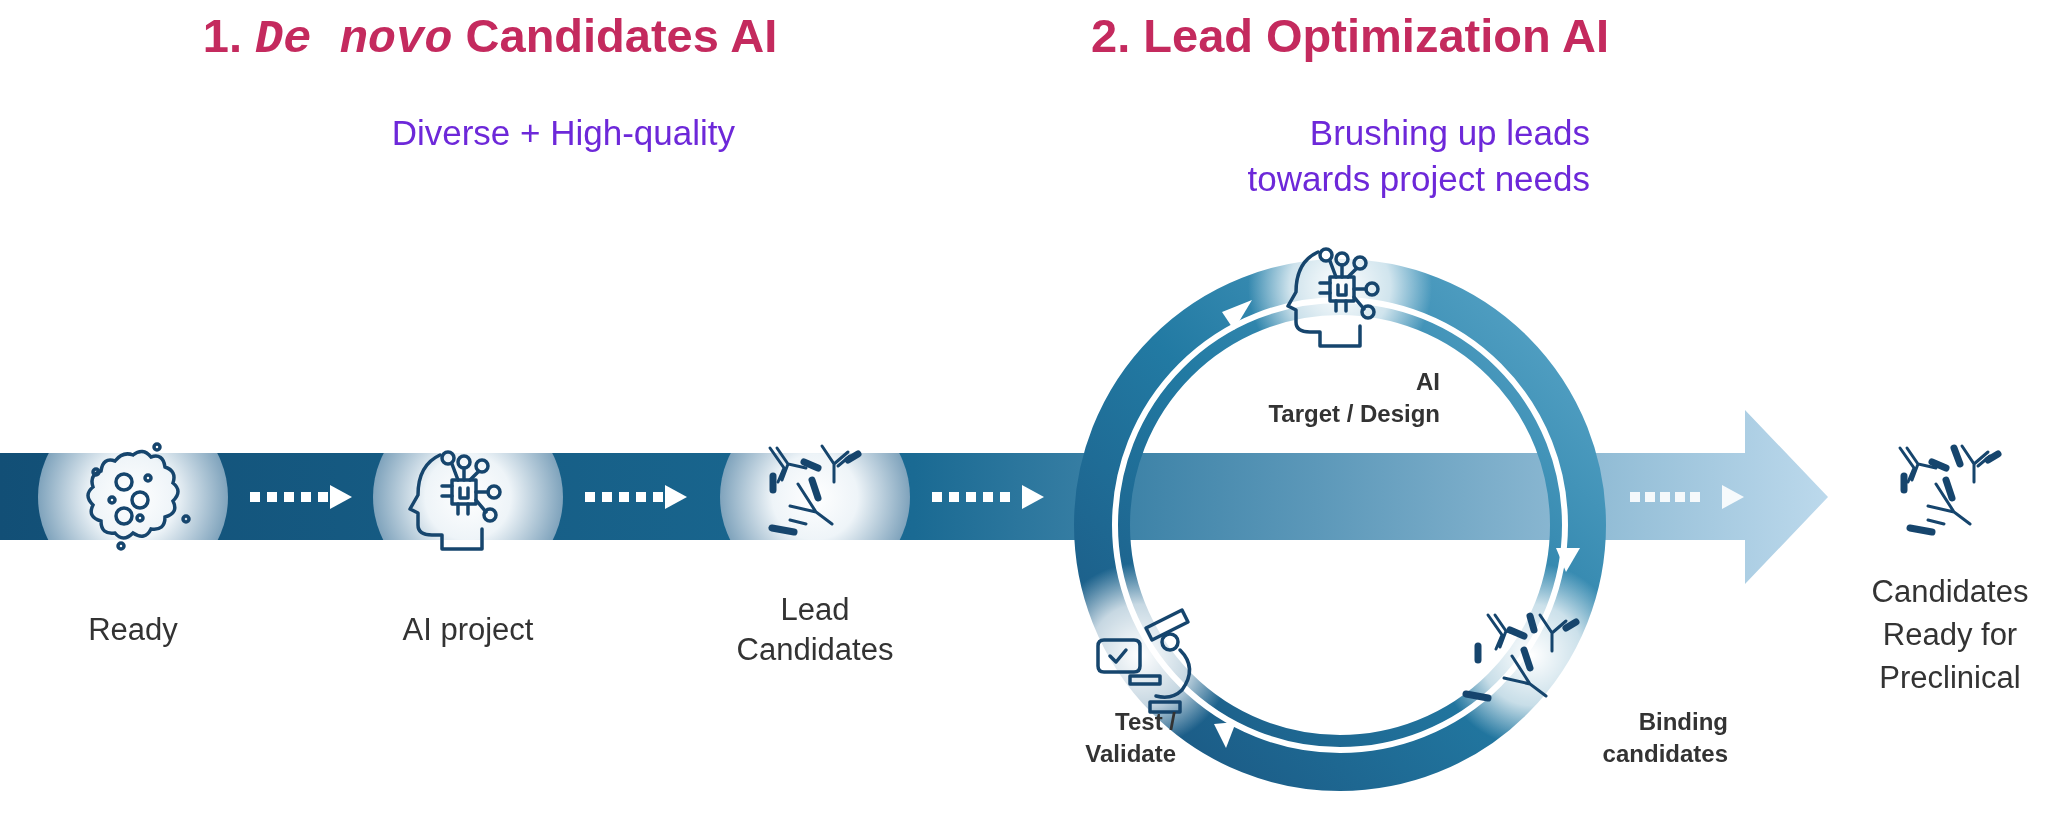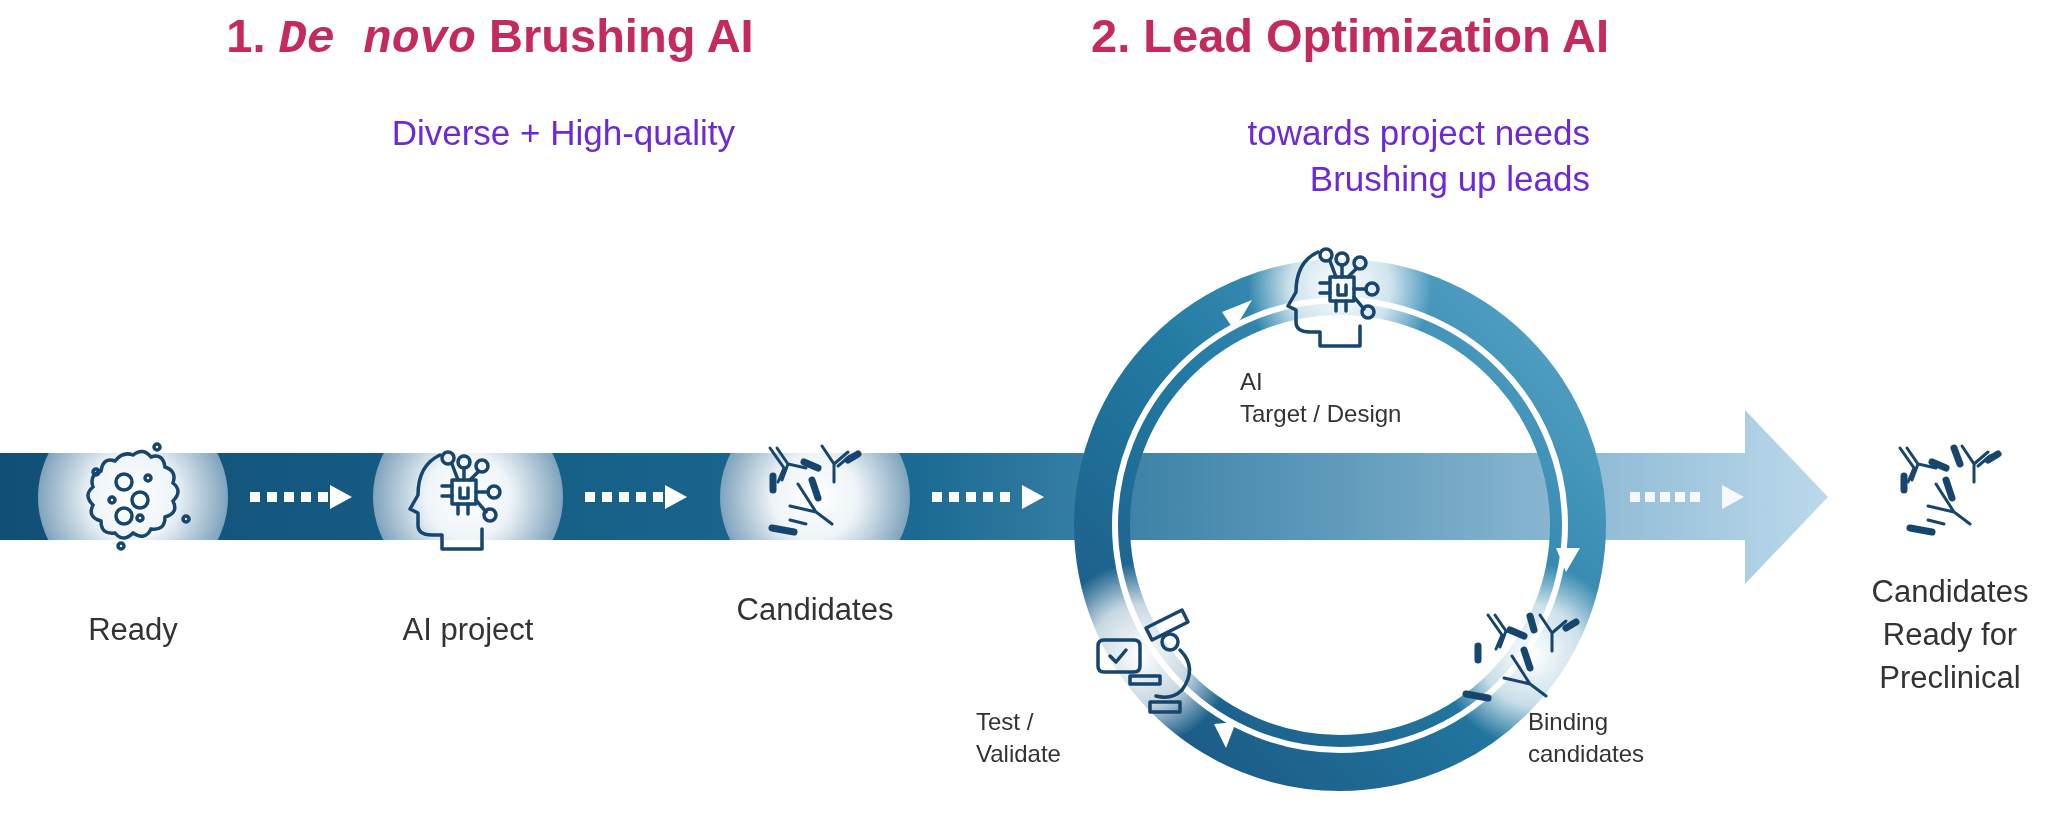--- a/index.html
+++ b/index.html
@@ -2,21 +2,21 @@
 <html><head>
 <meta charset="utf-8">
 <style>
   html, body { margin:0; padding:0; background:#ffffff; }
   body { width:2048px; height:818px; position:relative; overflow:hidden; font-family:"Liberation Sans", sans-serif; }
   .abs { position:absolute; }
   .h1 { color:#c42a5e; font-weight:bold; font-size:47px; white-space:nowrap; text-align:center; }
   .h1 em { font-style:italic;font-family:Liberation Mono, monospace; }
   .h2 { color:#6d28d9; font-weight:normal; font-size:35px; line-height:46px; text-align:right; white-space:nowrap; }
   .lbl { color:#333333; font-size:31px; line-height:40px; text-align:center; white-space:nowrap; }
-  .blbl { color:#333333; font-size:24px; font-weight:normal; line-height:32px; text-align:left; white-space:nowrap; }
+  .blbl { color:#333333; font-size:24px; font-weight:bold; line-height:32px; text-align:right; white-space:nowrap; }
   svg#diagram { position:absolute; left:0; top:0; }
 </style>
 </head>
 <body>
 
 <svg id="diagram" width="2048" height="818" viewBox="0 0 2048 818">
   <defs>
     <linearGradient id="bandGrad" x1="0" y1="0" x2="1" y2="0">
       <stop offset="0" stop-color="#124f76"></stop>
       <stop offset="0.5" stop-color="#1a6a93"></stop>
@@ -179,42 +179,43 @@
     <path d="M1988 460 l10 -6" stroke-width="7"></path>
     <path d="M1936 484 l18 28 l16 12 M1954 512 l-26 -6 M1928 520 l16 4"></path>
     <path d="M1946 480 l6 18" stroke-width="7"></path>
     <path d="M1910 528 l22 4" stroke-width="7"></path>
   </g>
 </svg>
 
 <div class="abs h1" style="left:200px; top:8px; width:580px;">
   <span>1.</span>
   <em>De novo</em>
-  <span>Brushing AI</span>
+  <span>Candidates AI</span>
 </div>
 <div class="abs h1" style="left:1060px; top:8px; width:580px;">
   <span>2.</span>
   <span>Lead Optimization AI</span>
 </div>
 
 <div class="abs h2" style="left:235px; top:110px; width:500px;">
   <div>Diverse + High-quality</div>
 </div>
 <div class="abs h2" style="left:1090px; top:110px; width:500px;">
+  <div>Brushing up leads</div>
   <div>towards project needs</div>
-  <div>Brushing up leads</div>
 </div>
 
 <div class="abs lbl" style="left:33px; top:610px; width:200px;">
   <div>Ready</div>
 </div>
 <div class="abs lbl" style="left:368px; top:610px; width:200px;">
   <div>AI project</div>
 </div>
 <div class="abs lbl" style="left:715px; top:590px; width:200px;">
+  <div>Lead</div>
   <div>Candidates</div>
 </div>
 <div class="abs lbl" style="left:1850px; top:570px; width:200px; line-height:43px;">
   <div>Candidates</div>
   <div>Ready for</div>
   <div>Preclinical</div>
 </div>
 
 <div class="abs blbl" style="left:1240px; top:366px; width:200px;">
   <div>AI</div>

